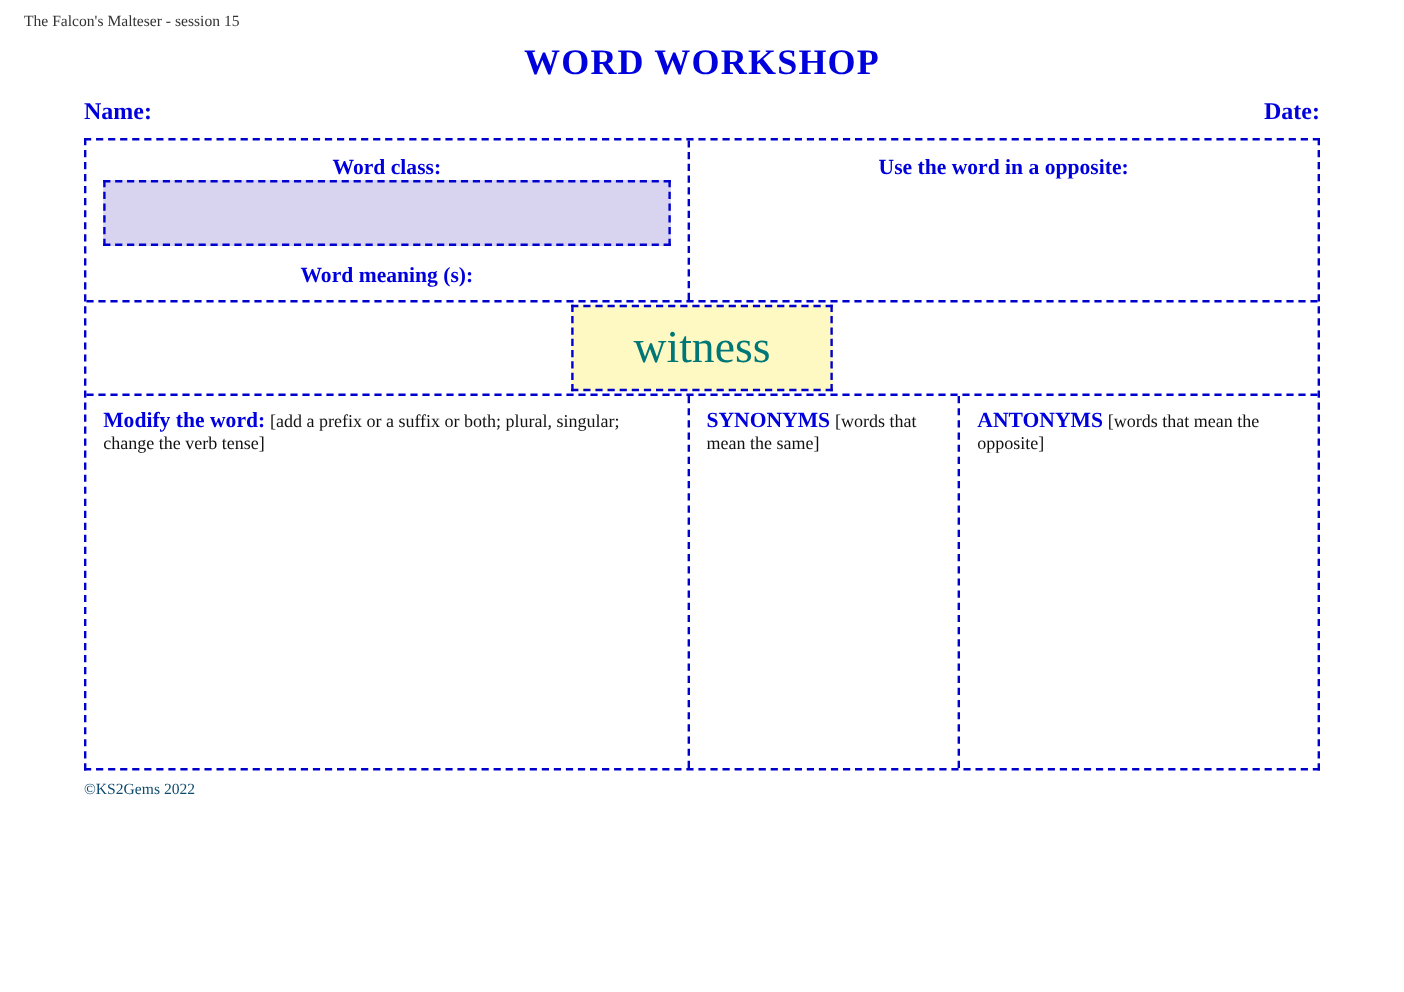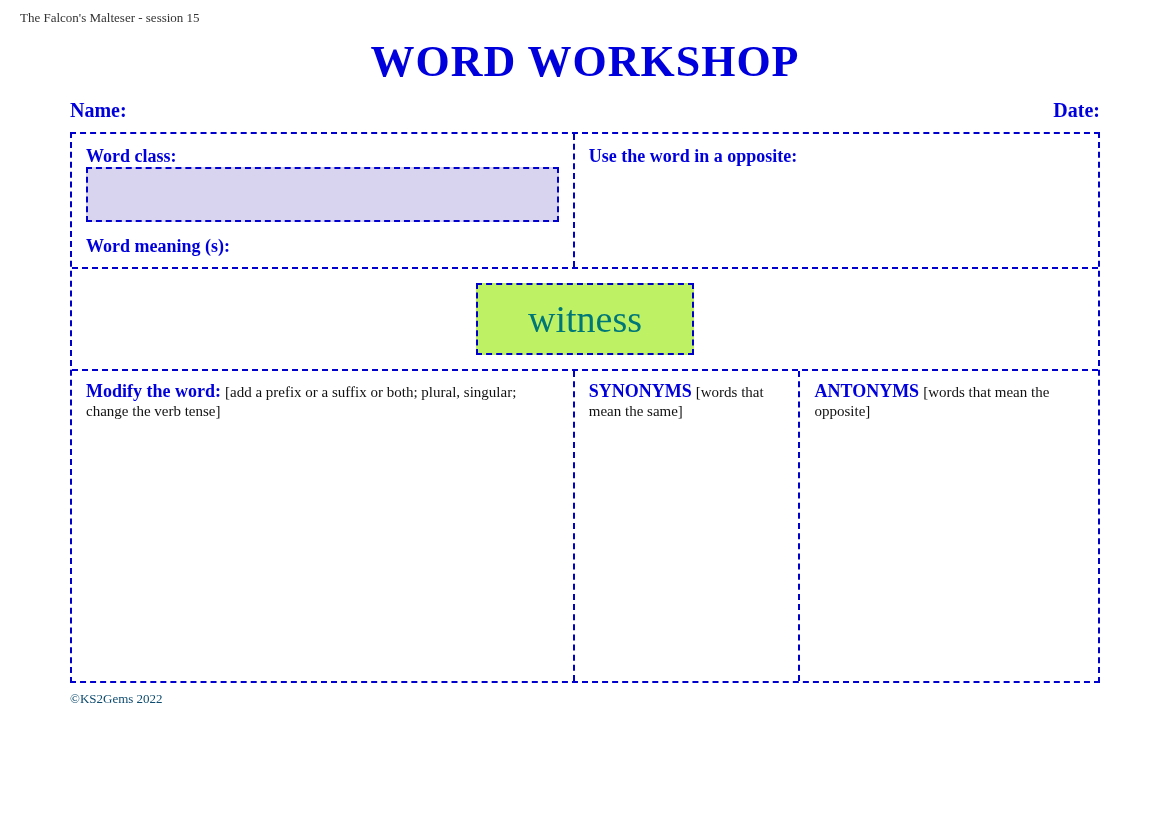--- a/index.html
+++ b/index.html
@@ -16,21 +16,21 @@
     .page-header-meta {
       font-size: 13px;
       color: #333;
       margin-bottom: 4px;
       font-family: Liberation Serif, serif;
     }
 
     .page-title {
       text-align: center;
       color: #0000dd;
-      font-size: 44px;
+      font-size: 30px;
       font-weight: bold;
       margin-bottom: 12px;
       letter-spacing: 1px;
       margin-top: 10px;
     }
 
     .name-date-row {
       display: flex;
       justify-content: space-between;
       padding: 0 50px;
@@ -92,27 +92,27 @@
     
     .witness-box-wrap {
       display: flex;
       justify-content: center;
       align-items: center;
       width: 100%;
     }
 
     .witness-box {
       border: 2px dashed #0000cc;
-      background: #bef264;
+      background: #fef9c3;
       font-size: 38px;
       color: #007777;
       font-family: 'Comic Sans MS', cursive;
       padding: 12px 50px;
       text-align: left;
-      margin: 14px auto;
+      margin: 2px auto;
     }
 
     .row-bottom {
       display: flex;
       min-height: 310px;
     }
 
     .col-bottom-1 {
       width: 49%;
       border-right: 2px dashed #0000cc;
@@ -127,20 +127,21 @@
 
     .col-bottom-3 {
       flex: 1;
       padding: 10px 14px;
     }
 
     .label-blue-bold {
       color: #0000dd;
       font-weight: bold;
       font-size: 18px;
+      text-align: center;
     }
 
     .label-black-normal {
       color: #111;
       font-weight: normal;
       font-size: 15px;
     }
   </style>
 </head>
 <body>

